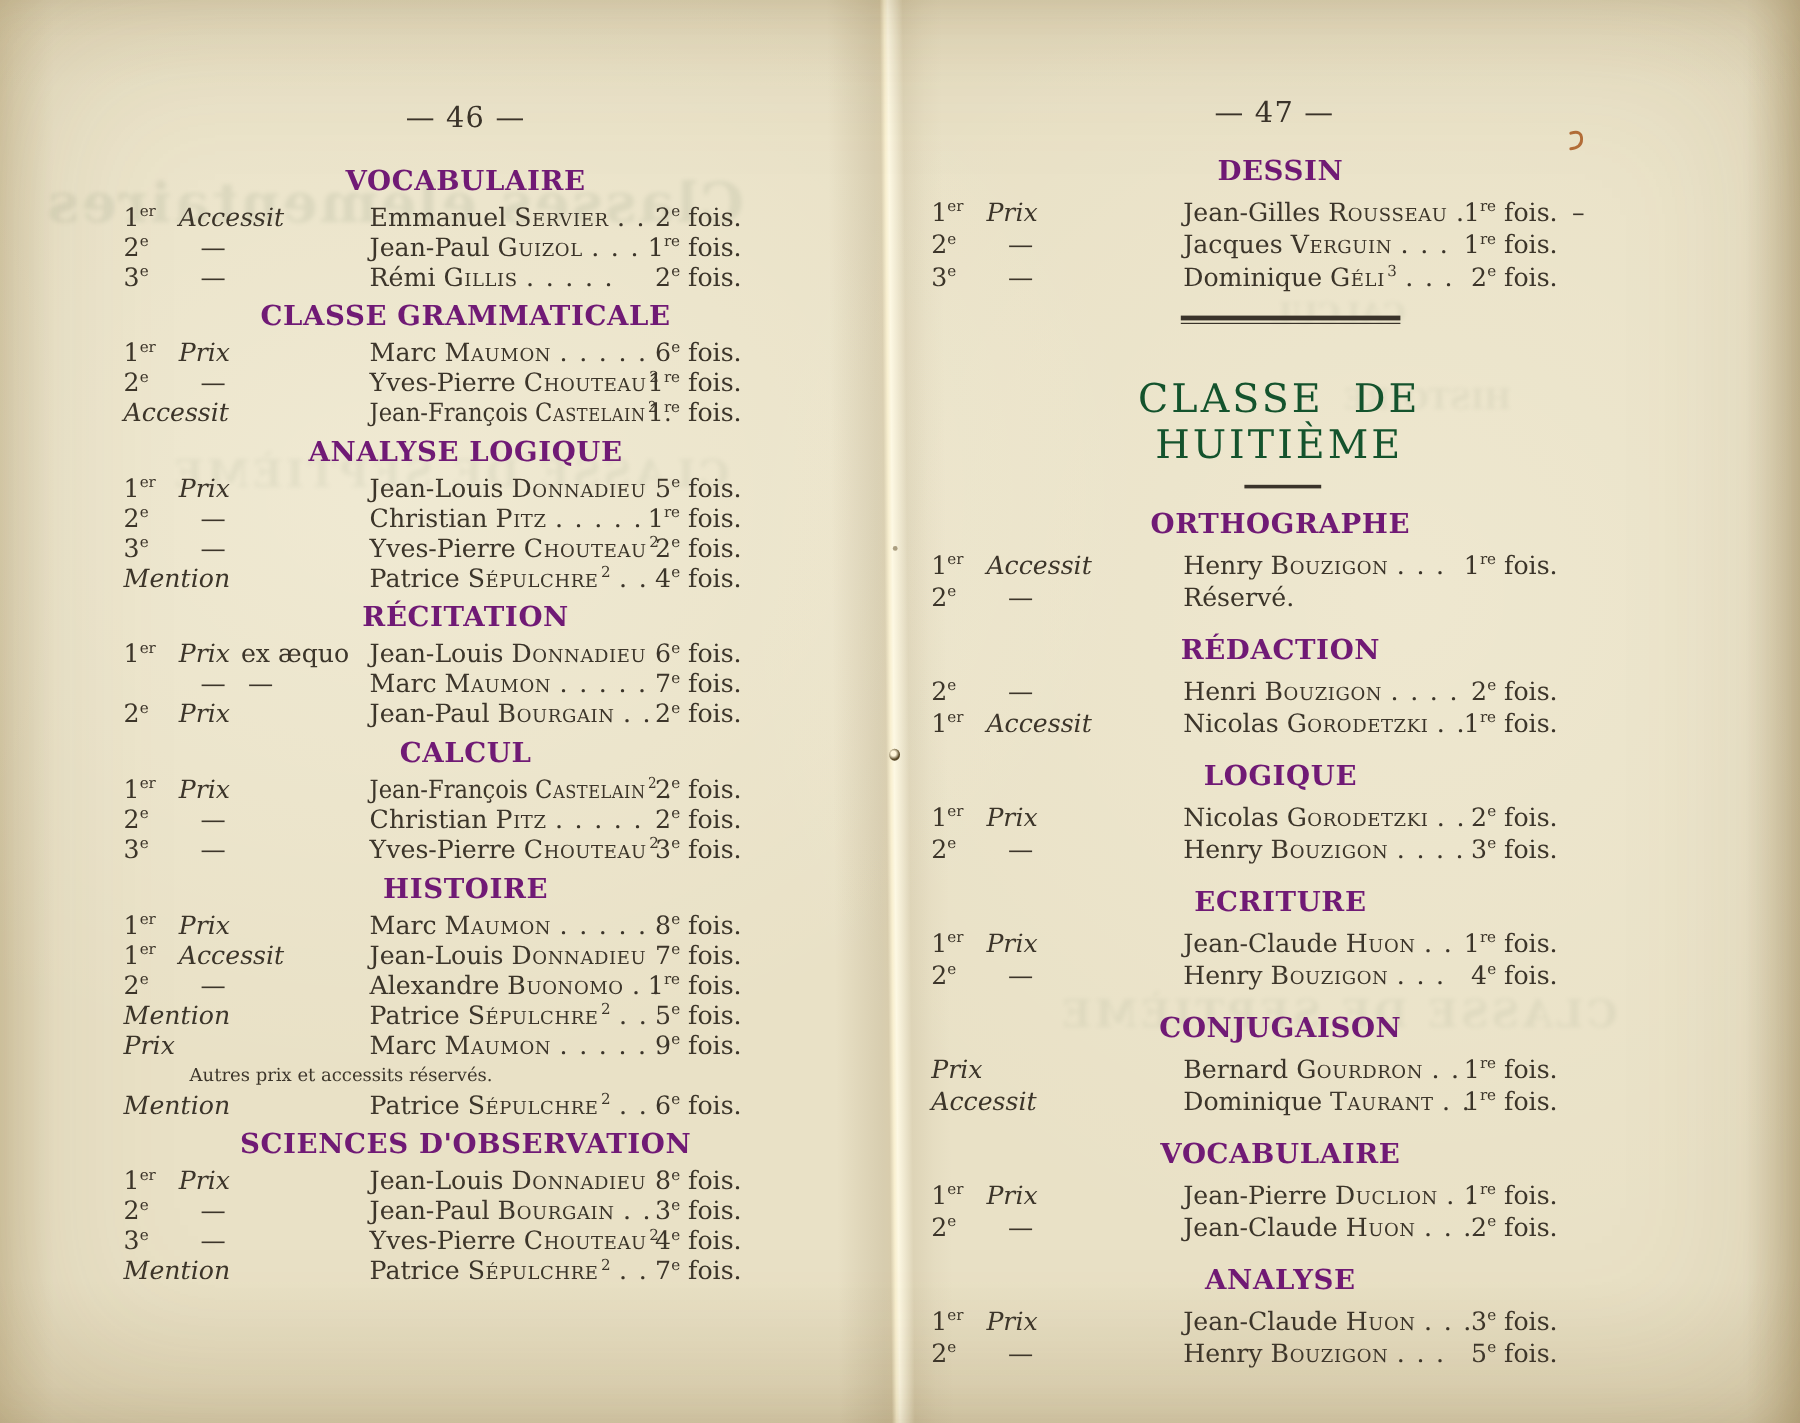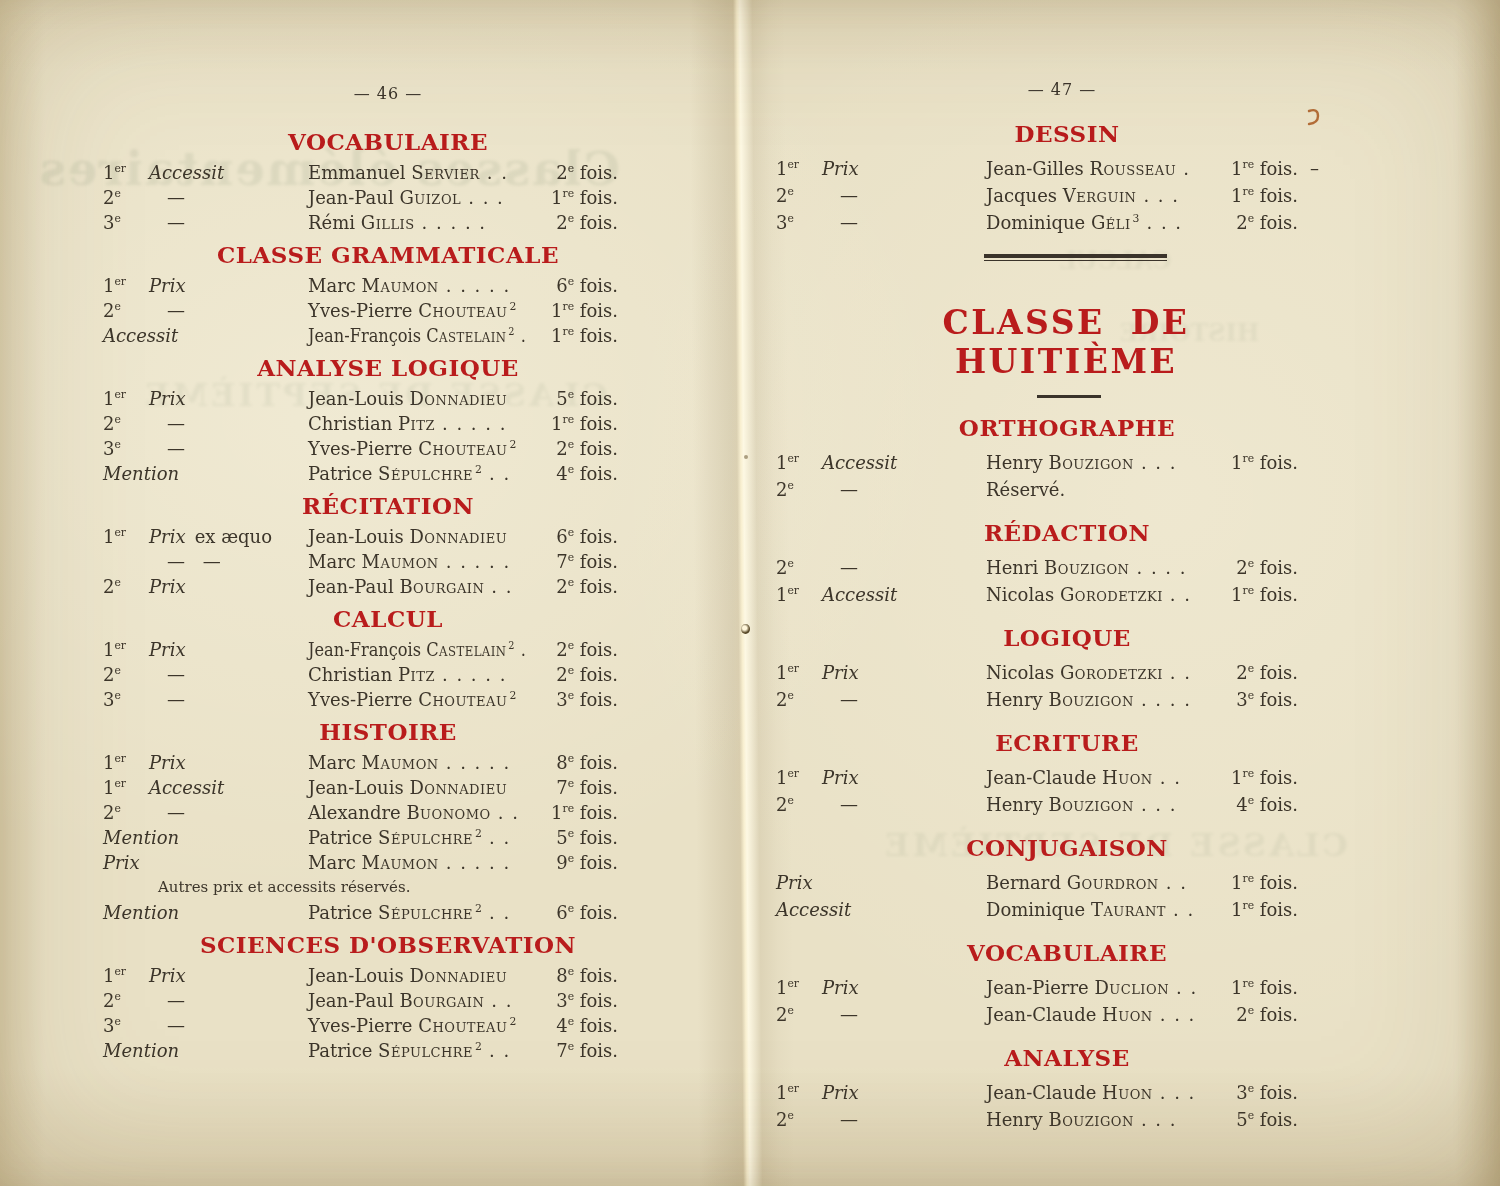--- a/index.html
+++ b/index.html
@@ -40,29 +40,29 @@
   .ghost-left-heading{left:150px;top:142px;width:470px;font-size:46px;letter-spacing:2px;opacity:.12;text-align:center;}
   .ghost-left-class{left:130px;top:376px;width:490px;font-size:32px;letter-spacing:3px;opacity:.085;text-align:center;}
   .ghost-right-class{left:880px;top:826px;width:470px;font-size:32px;letter-spacing:3px;opacity:.085;text-align:center;}
   .ghost-right-histoire{left:1120px;top:318px;font-size:24px;opacity:.085;}
   .ghost-right-calcul{left:1060px;top:246px;font-size:24px;opacity:.08;}
 
   .page{position:absolute;z-index:10;}
   .page-left{left:103px;top:84px;width:515px;}
   .page-right{left:776px;top:80px;width:522px;}
 
-  .page-number{font-size:16px;letter-spacing:1px;text-align:center;color:#3a332a;}
+  .page-number{font-size:24px;letter-spacing:1px;text-align:center;color:#3a332a;}
   .page-left  .page-number{margin:0 0 26px 55px;}
   .page-right .page-number{margin:0 0 22px 50px;}
 
-  .section-title{font-weight:bold;font-size:23px;letter-spacing:0.5px;text-align:center;color:#b91c1c;}
+  .section-title{font-weight:bold;font-size:23px;letter-spacing:0.5px;text-align:center;color:#701a75;}
   .page-left  .section-title{margin:7px 0 5px 55px;line-height:26px;}
   .page-right .section-title{margin:17px 0 8px 60px;line-height:26px;}
 
-  .row{display:flex;align-items:baseline;font-size:18px;white-space:nowrap;}
+  .row{display:flex;align-items:baseline;font-size:21px;white-space:nowrap;}
   .page-left  .row{height:25px;line-height:25px;}
   .page-right .row{height:27px;line-height:27px;}
   .note-row{text-align:left;font-size:15px;height:25px;line-height:25px;margin-left:55px;}
 
   .rk{flex:none;display:flex;align-items:baseline;}
   .page-left  .rk{width:205px;}
   .page-right .rk{width:210px;}
   .rk-num{width:46px;flex:none;}
   .rk-label{font-style:italic;}
   .rk-label.dash{font-style:normal;margin-left:18px;letter-spacing:6px;}
@@ -73,22 +73,22 @@
   .sc{font-variant:small-caps;letter-spacing:0.5px;}
   .dots{margin-left:7px;word-spacing:3px;}
   sup{font-size:0.6em;line-height:0;}
   .nm sup{margin-left:2px;}
 
   .tm{flex:none;width:100px;text-align:right;position:relative;}
   .trail{position:absolute;left:calc(100% + 12px);top:0;}
 
   .divider{width:183px;height:2px;margin:18px 0 0 208px;
     border-top:4px solid #3a332a;border-bottom:1px solid #3a332a;}
-  .class-heading{font-size:33px;font-weight:bold;letter-spacing:2.5px;word-spacing:12px;
-    text-align:center;margin:42px 0 0 58px;color:#b91c1c;}
+  .class-heading{font-size:33px;font-weight:normal;letter-spacing:2.5px;word-spacing:12px;
+    text-align:center;margin:42px 0 0 58px;color:#14532d;}
   .class-underline{width:64px;border-top:3px solid #3a332a;margin:14px 0 0 261px;}
 </style>
 </head>
 <body>
 
 <div class="ghost ghost-left-heading">Classes élémentaires</div>
 <div class="ghost ghost-left-class">CLASSE DE SEPTIÈME</div>
 <div class="ghost ghost-right-calcul">CALCUL</div>
 <div class="ghost ghost-right-histoire">HISTOIRE</div>
 <div class="ghost ghost-right-class">CLASSE DE SEPTIÈME</div>

